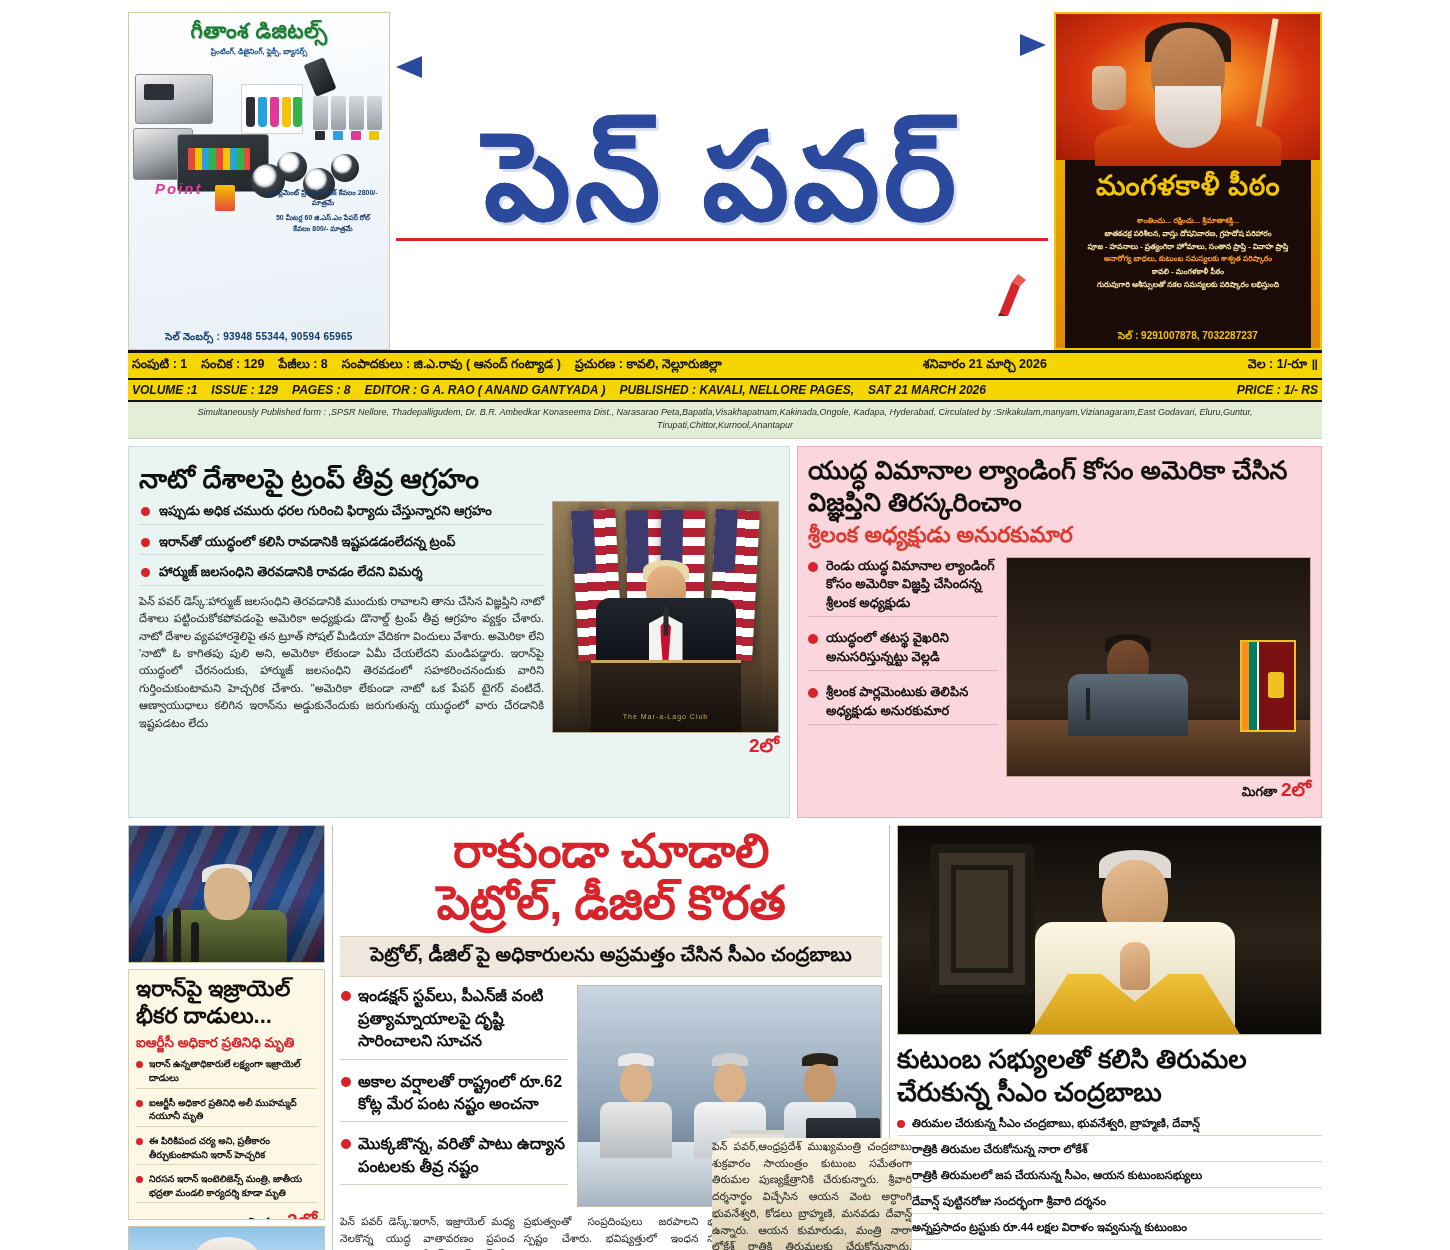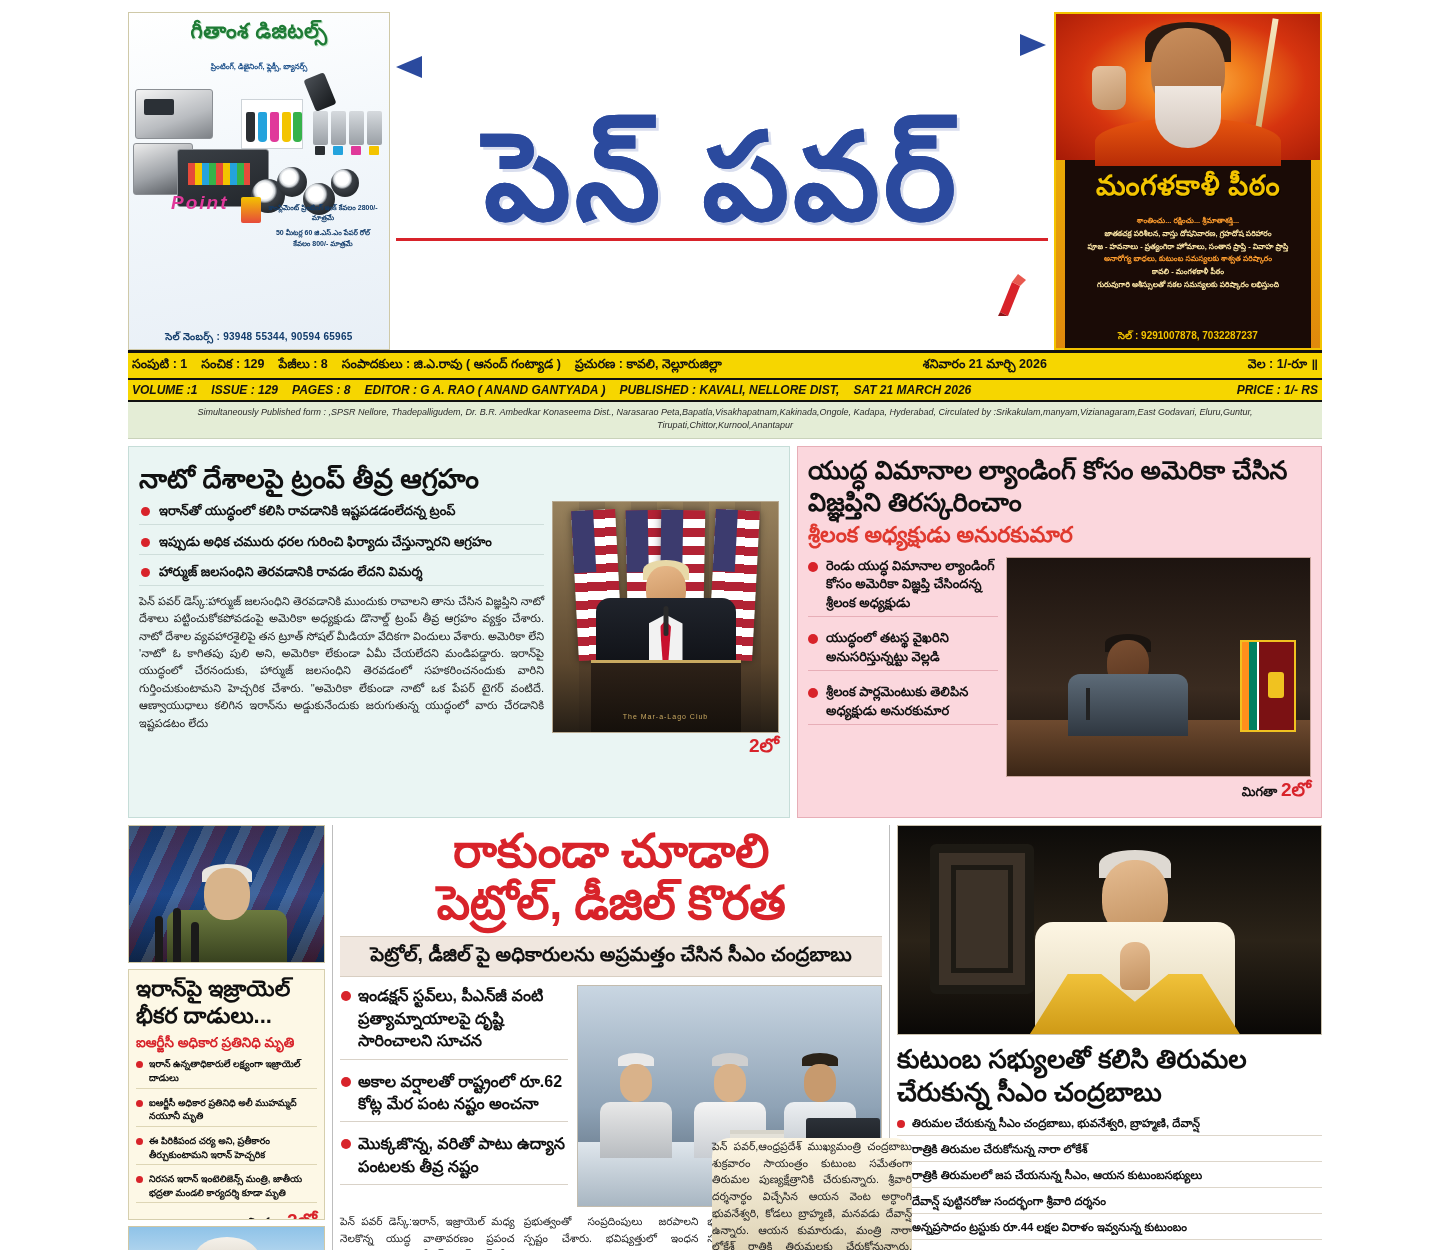--- a/index.html
+++ b/index.html
@@ -46,21 +46,21 @@
     font-weight: bold;
     color: #1e7b35;
     letter-spacing: .5px;
     text-shadow: 1px 1px 0 #bfe3c6;
     line-height: 1.1;
   }
   .ad-left-sub {
     text-align: center;
     font-size: 7.5px;
     color: #1b4f8a;
-    margin-top: 20px;
+    margin-top: 5px;
     font-weight: bold;
   }
   .ad-left-body {
     position: relative;
     height: 158px;
     margin-top: 2px;
   }
   .printer {
     position: absolute;
     background: linear-gradient(160deg,#f4f4f4,#b9bcc0 60%,#7d8186);
@@ -114,21 +114,21 @@
   .rolls u:nth-child(4){ left:80px;top:6px;  width:28px; height:28px; }
   .ad-left-specs {
     position:absolute; right:6px; top:128px; width:112px;
     font-size:7px; color:#123c6b; font-weight:bold; line-height:1.45; text-align:center;
   }
   .ad-left-specs div { margin-bottom:5px; }
   .print-logo {
     position:absolute; left:6px; bottom:22px;
     font-size:26px; font-weight:bold; font-style:italic; color:#1b3f8f; line-height:.85;
   }
-  .print-logo span { color:#e0399a; font-size:19px; display:block; margin-left:32px; letter-spacing:2px; }
+  .print-logo span { color:#e0399a; font-size:15px; display:block; margin-left:16px; letter-spacing:2px; }
   .print-logo em { position:absolute; right:-32px; top:2px; width:20px; height:26px;
                    background: linear-gradient(180deg,#f3c400,#e64a3a); display:block; border-radius:2px; }
   .ad-left-phone {
     position:absolute; left:0; right:0; bottom:4px;
     text-align:center; font-size:10px; font-weight:bold; color:#123c6b; letter-spacing:.3px;
   }
 
   
   .logo-wrap {
     flex: 1 1 auto;
@@ -781,37 +781,37 @@
     <span>శనివారం 21 మార్చి 2026</span>
     <span class="ib-spacer"></span>
     <span>వెల : 1/-రూ ॥</span>
   </div>
 
   <div class="infobar-en">
     <span>VOLUME :1</span>
     <span>ISSUE : 129</span>
     <span>PAGES : 8</span>
     <span>EDITOR : G A. RAO ( ANAND GANTYADA )</span>
-    <span>PUBLISHED : KAVALI, NELLORE DIST,</span>
+    <span>PUBLISHED : KAVALI, NELLORE PAGES,</span>
     <span>SAT 21 MARCH 2026</span>
     <span class="ib-spacer"></span>
     <span>PRICE :  1/- RS</span>
   </div>
 
   <div class="published-strip">Simultaneously Published form :  ,SPSR Nellore, Thadepalligudem, Dr. B.R. Ambedkar Konaseema Dist., Narasarao Peta,Bapatla,Visakhapatnam,Kakinada,Ongole, Kadapa, Hyderabad, Circulated by :Srikakulam,manyam,Vizianagaram,East Godavari, Eluru,Guntur, Tirupati,Chittor,Kurnool,Anantapur</div>
 
   <div class="topnews">
 
     <div class="lead-story">
       <div class="lead-sub">నాటో దేశాలపై ట్రంప్ తీవ్ర ఆగ్రహం</div>
       <div class="lead-cols">
         <div class="lead-left">
           <ul class="bullets">
+            <li>ఇప్పుడు అధిక చమురు ధరల గురించి ఫిర్యాదు చేస్తున్నారని ఆగ్రహం</li>
             <li>ఇరాన్‌తో యుద్ధంలో కలిసి రావడానికి ఇష్టపడడంలేదన్న ట్రంప్</li>
-            <li>ఇప్పుడు అధిక చమురు ధరల గురించి ఫిర్యాదు చేస్తున్నారని ఆగ్రహం</li>
             <li>హార్ముజ్ జలసంధిని తెరవడానికి రావడం లేదని విమర్శ</li>
           </ul>
           <div class="body-text">పెన్ పవర్ డెస్క్:హార్ముజ్ జలసంధిని తెరవడానికి ముందుకు రావాలని తాను చేసిన విజ్ఞప్తిని నాటో దేశాలు పట్టించుకోకపోవడంపై అమెరికా అధ్యక్షుడు డొనాల్డ్ ట్రంప్ తీవ్ర ఆగ్రహం వ్యక్తం చేశారు. నాటో దేశాల వ్యవహారశైలిపై తన ట్రూత్ సోషల్ మీడియా వేదికగా విందులు వేశారు. అమెరికా లేని 'నాటో' ఓ కాగితపు పులి అని, అమెరికా లేకుండా ఏమీ చేయలేదని మండిపడ్డారు. ఇరాన్‌పై యుద్ధంలో చేరనందుకు, హార్ముజ్ జలసంధిని తెరవడంలో సహకరించనందుకు వారిని గుర్తించుకుంటామని హెచ్చరిక చేశారు. "అమెరికా లేకుండా నాటో ఒక పేపర్ టైగర్ వంటిదే. ఆణ్వాయుధాలు కలిగిన ఇరాన్‌ను అడ్డుకునేందుకు జరుగుతున్న యుద్ధంలో వారు చేరడానికి ఇష్టపడటం లేదు</div>
         </div>
         <div class="lead-photo">
           <div class="hall-bg"></div>
           <div class="flag-us f1"></div>
           <div class="flag-us f2"></div>
           <div class="flag-us f3"></div>
           <div class="flag-us f4"></div>

